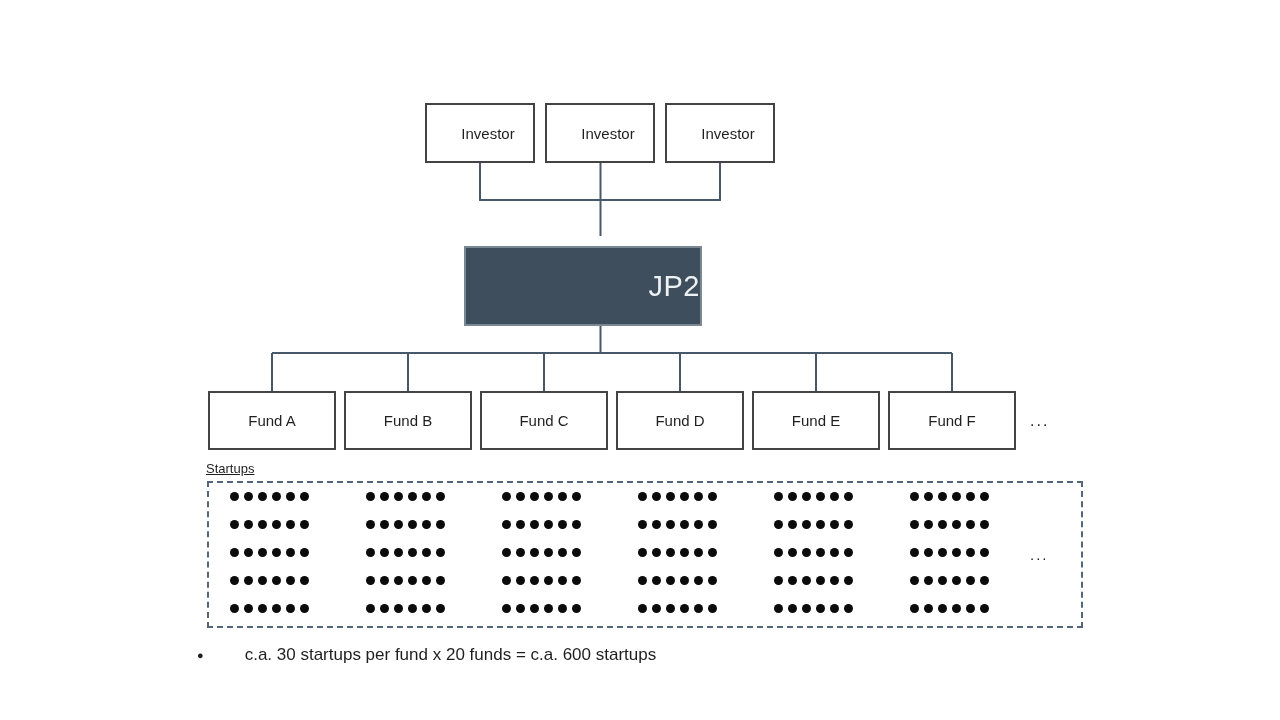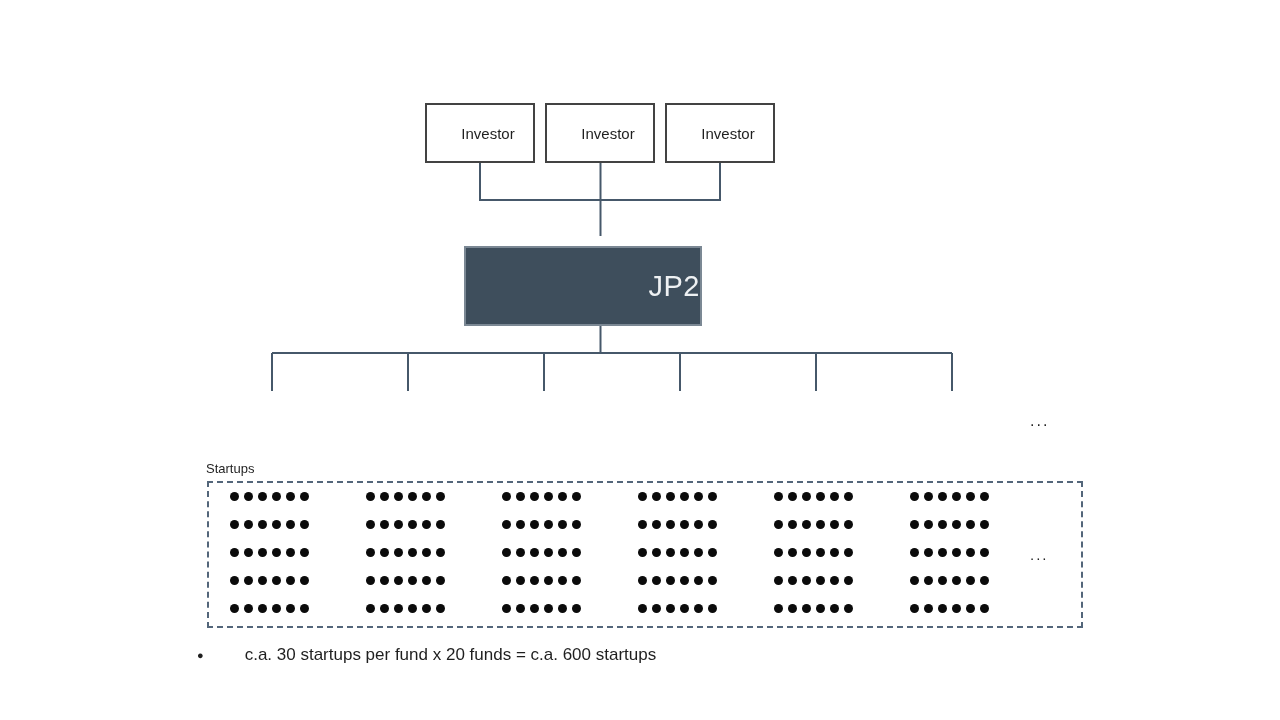--- a/index.html
+++ b/index.html
@@ -75,20 +75,21 @@
     align-items: center;
     font-size: 16px;
     letter-spacing: 2px;
     color: var(--color-text, #1f1f1f);
   }
   .startups-label {
     position: absolute;
     left: 206px; top: 461px;
     font-size: 13px;
     color: var(--color-text, #1f1f1f);
+    text-decoration: underline;
   }
   .startups-box {
     position: absolute;
     left: 207px; top: 481px;
     width: 876px; height: 147px;
     box-sizing: border-box;
     border: 2px dashed var(--color-dashed-border, #53667a);
   }
   .dot-clusters {
     position: absolute;
@@ -151,20 +152,28 @@
   <div class="investors-row" id="investors-row">
       <div class="box investor-box">Investor</div>
       <div class="box investor-box">Investor</div>
       <div class="box investor-box">Investor</div>
     </div>
 
   <div class="parent-box">
     <span class="parent-label">JP2</span>
   </div>
 
+  <div class="funds-row" id="funds-row">
+      <div class="box fund-box">Fund A</div>
+      <div class="box fund-box">Fund B</div>
+      <div class="box fund-box">Fund C</div>
+      <div class="box fund-box">Fund D</div>
+      <div class="box fund-box">Fund E</div>
+      <div class="box fund-box">Fund F</div>
+    </div>
 
   <span class="funds-ellipsis">...</span>
 
   <span class="startups-label">Startups</span>
 
   <div class="startups-box"></div>
 
   <div class="dot-clusters" id="dot-clusters">
       <div class="dot-cluster">
         <div class="dot"></div>

